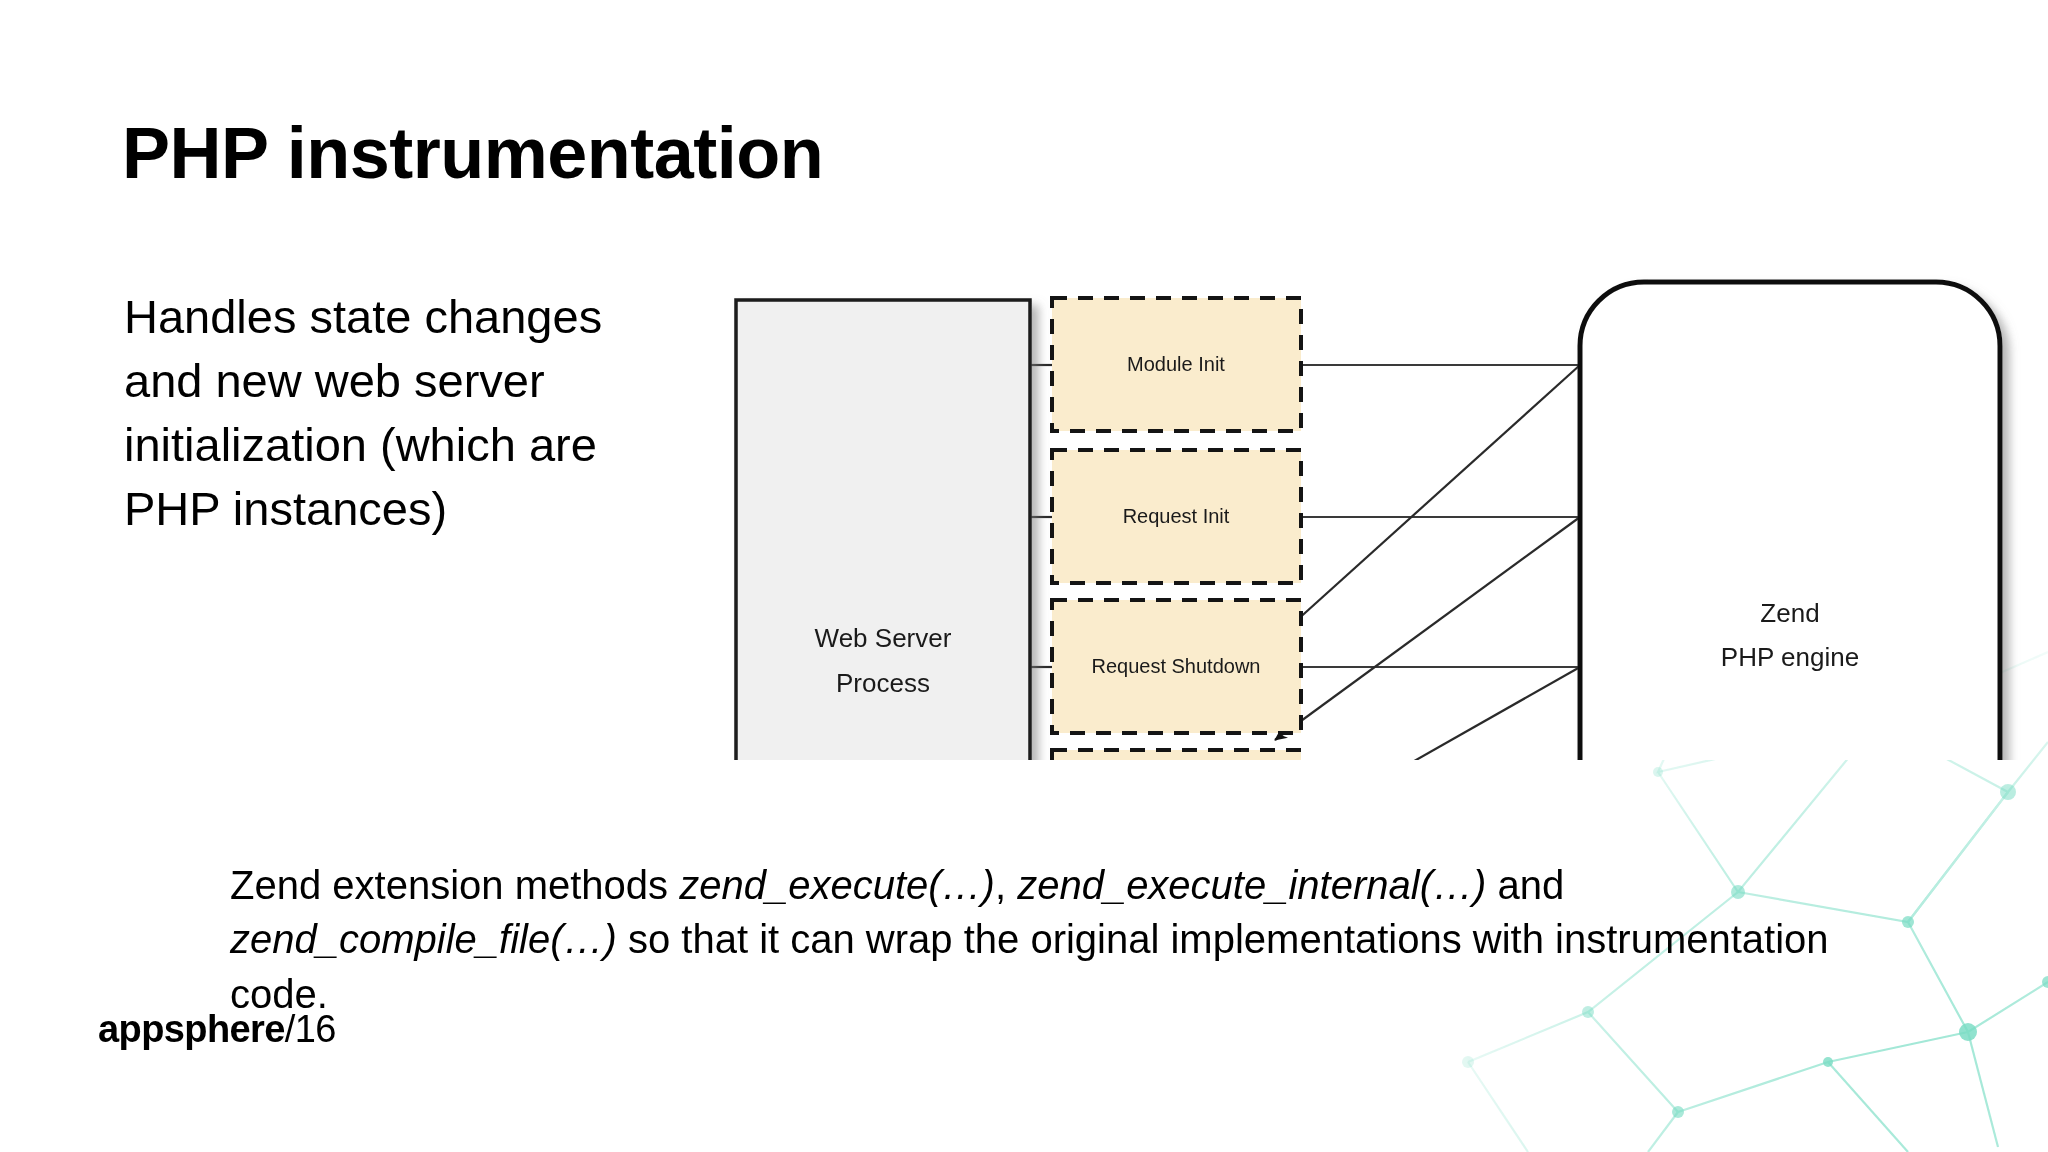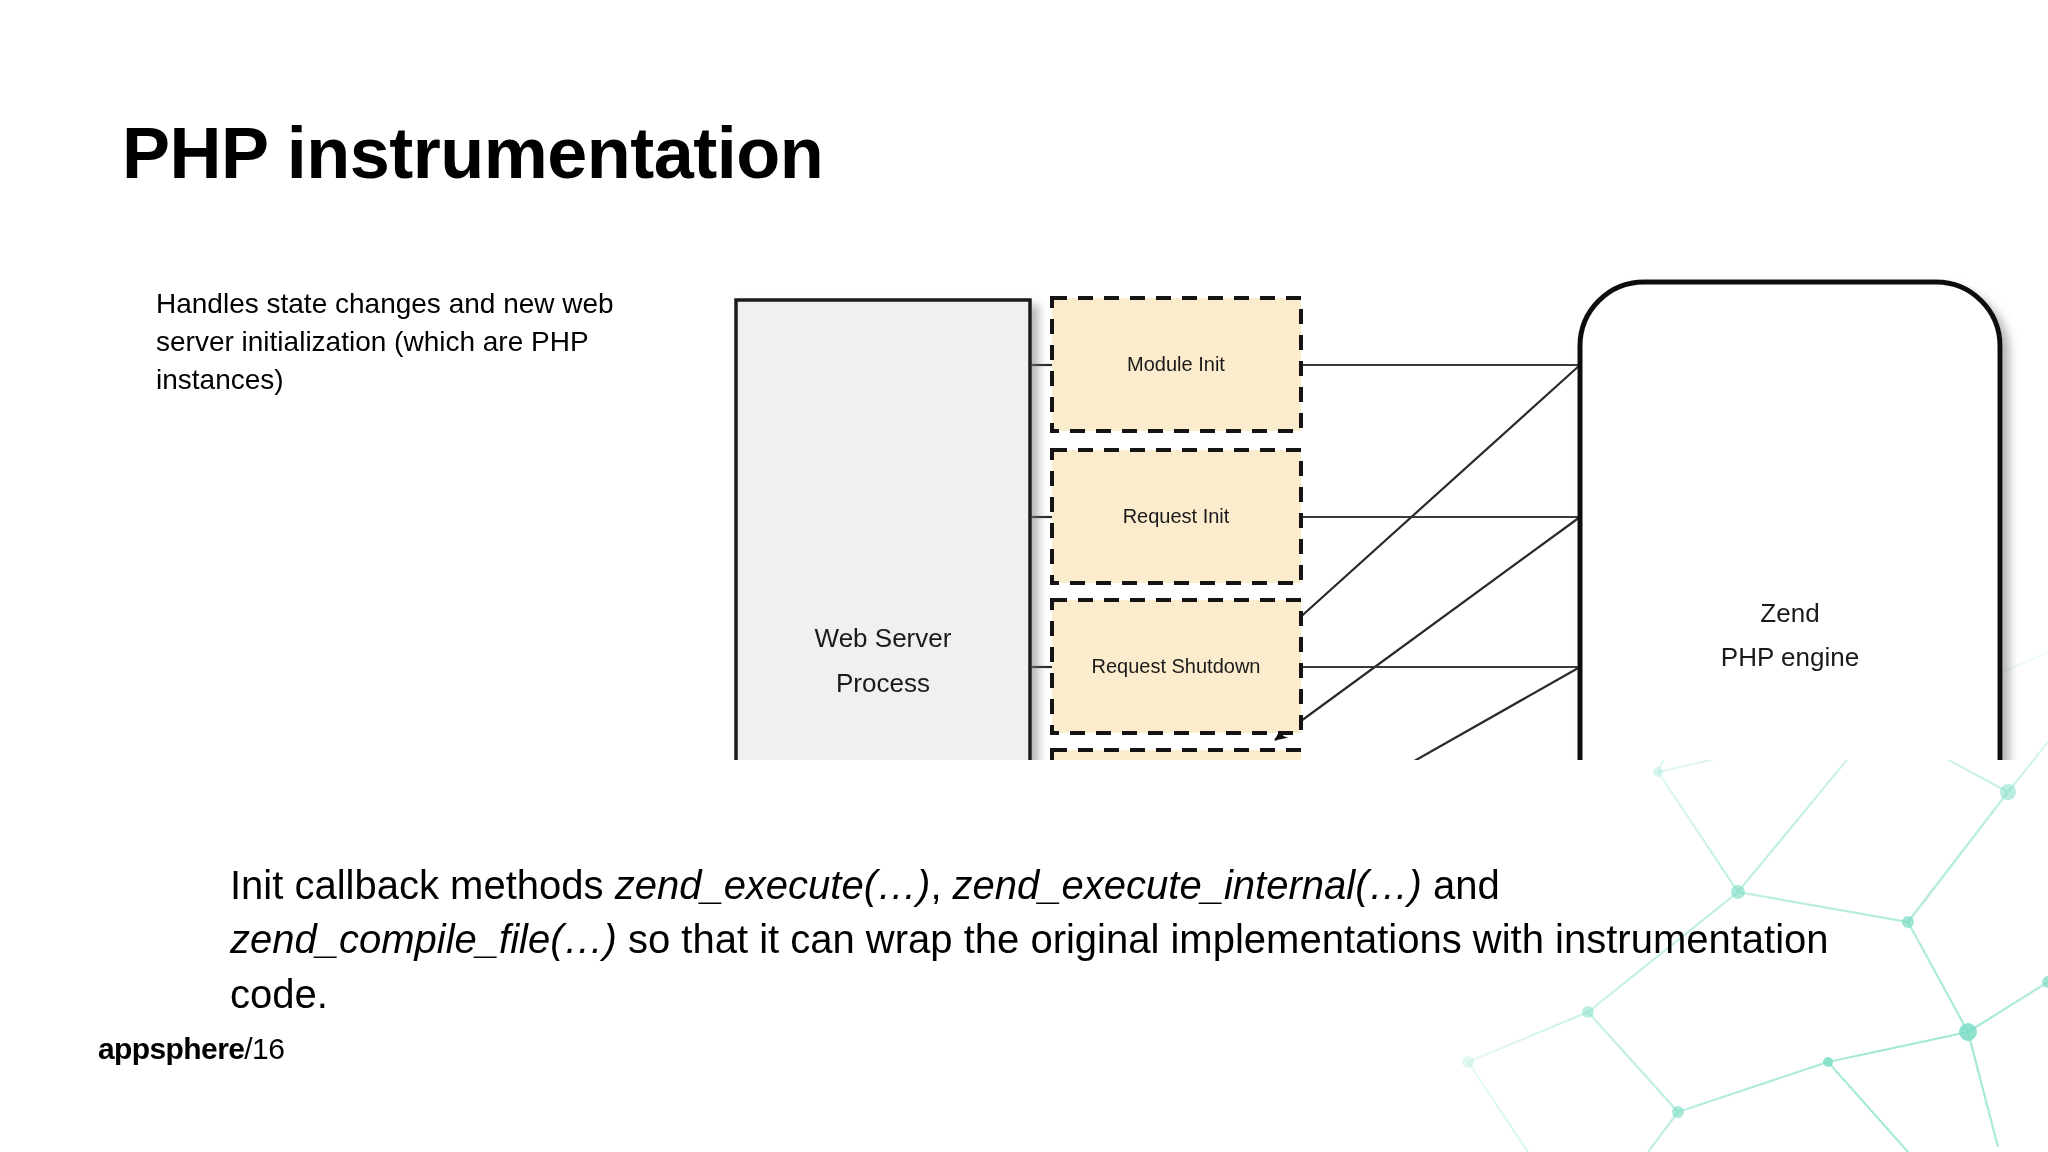--- a/index.html
+++ b/index.html
@@ -40,24 +40,23 @@
     white-space: nowrap;
     z-index: 3;
   }
 
   
   #left-body-text {
     position: absolute;
     left: 124px;
     top: 285px;
     width: 540px;
-    font-size: 28px;
+    font-size: 47px;
     line-height: 1.36;
     z-index: 3;
-    margin-left: 32px;
   }
 
   
   #bottom-paragraph {
     position: absolute;
     left: 230px;
     top: 818px;
     width: 1600px;
     font-size: 40px;
     line-height: 1.36;
@@ -65,22 +64,22 @@
   }
   #bottom-paragraph .fn {
     font-style: italic;
     margin-top: 39px;
   }
 
   
   #footer-logo {
     position: absolute;
     left: 98px;
-    top: 1032px;
-    font-size: 30px;
+    top: 1008px;
+    font-size: 38px;
     font-weight: 600;
     letter-spacing: -0.6px;
     z-index: 3;
     white-space: nowrap;
   }
   #footer-logo .brand { font-weight: 600; }
   #footer-logo .slash { font-weight: 400; }
   #footer-logo .page-number { font-weight: 400; }
 
   
@@ -220,15 +219,15 @@
     </g>
 
     <g>
       <rect x="880" y="142" width="420" height="690" rx="64" ry="64" fill="#ffffff" stroke="#111111" stroke-width="5" filter="url(#boxShadow)"></rect>
       <text class="dg-label dg-label-lg" x="1090" y="475">Zend</text>
       <text class="dg-label dg-label-lg" x="1090" y="519">PHP engine</text>
     </g>
   </svg>
 </div>
 
-<p id="bottom-paragraph"><span>Init callback methods </span><span class="fn">zend_execute(…)</span><span>, </span><span class="fn">zend_execute_internal(…)</span><span> and </span><span class="fn">zend_compile_file(…)</span><span> so that it can wrap the original implementations with instrumentation code.</span></p>
+<p id="bottom-paragraph"><span>Zend extension methods </span><span class="fn">zend_execute(…)</span><span>, </span><span class="fn">zend_execute_internal(…)</span><span> and </span><span class="fn">zend_compile_file(…)</span><span> so that it can wrap the original implementations with instrumentation code.</span></p>
 
 <div id="footer-logo"><span class="brand">appsphere</span><span class="slash">/</span><span class="page-number">16</span></div>
 
 </body></html>

